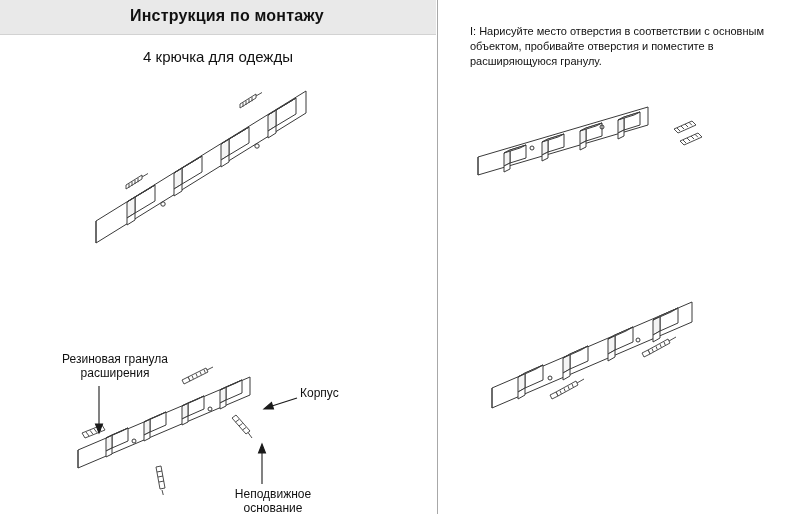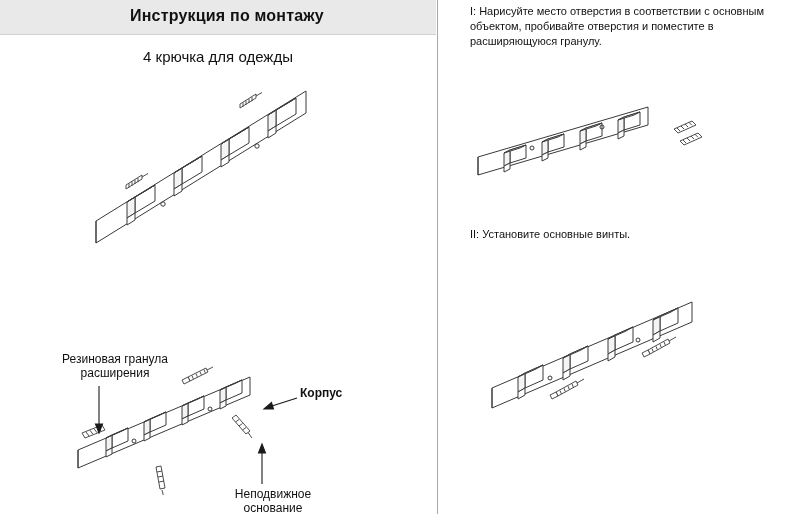--- a/index.html
+++ b/index.html
@@ -59,32 +59,32 @@
     height: 514px;
     background: #a8a8a8;
   }
   
   .step-text {
     position: absolute;
     font-size: 11px;
     line-height: 15px;
     color: #111;
   }
-  #step1 { left: 470px; top: 4px; width: 320px; }
+  #step1 { left: 470px; top: 24px; width: 320px; }
   #step2 { left: 470px; top: 227px; width: 320px; }
 
   
   .callout {
     position: absolute;
     font-size: 12px;
     line-height: 14px;
     color: #111;
   }
   #label-granule { left: 50px; top: 352px; width: 130px; text-align: center; }
-  #label-body    { left: 300px; top: 386px; width: 70px; text-align: left; font-weight: bold; }
+  #label-body    { left: 300px; top: 386px; width: 70px; text-align: left; }
   #label-base    { left: 218px; top: 487px; width: 110px; text-align: center; }
 
   svg { display: block; }
   .dwg { position: absolute; }
 </style>
 </head>
 <body>
 
 <div class="page">
 
@@ -181,21 +181,20 @@
           <path d="M205 33 L208 36 M209 31 L212 34 M213 29 L216 32 M217 27.3 L220 30.3"></path>
         </g>
         <g stroke-width="0.9">
           <path d="M208 46 L226 38 L230 42 L212 50 Z" fill="#ffffff"></path>
           <path d="M211 45 L214 48 M215 43 L218 46 M219 41 L222 44 M223 39.3 L226 42.3"></path>
         </g>
       </g>
     </svg>
   </div>
 
-  <div class="step-text" id="step2">II: Установите основные винты.</div>
 
   <div class="dwg" style="left:480px; top:288px;">
     <svg width="260" height="140" viewBox="0 0 260 140">
       <g fill="none" stroke="#3a3a3a" stroke-width="1" stroke-linejoin="round">
         <path d="M12 100 L212 14 L212 34 L12 120 Z" fill="#ffffff"></path>
         <path d="M12 100 L12 120"></path>
 
         <path d="M180 28 L198 20 L198 35 L180 43 Z" fill="#ffffff"></path>
         <path d="M180 28 L180 43 L173 47 L173 32 Z" fill="#f4f4f4"></path>
         <path d="M173 32 L180 28 L198 20 L191 24 Z" fill="#fbfbfb"></path>

